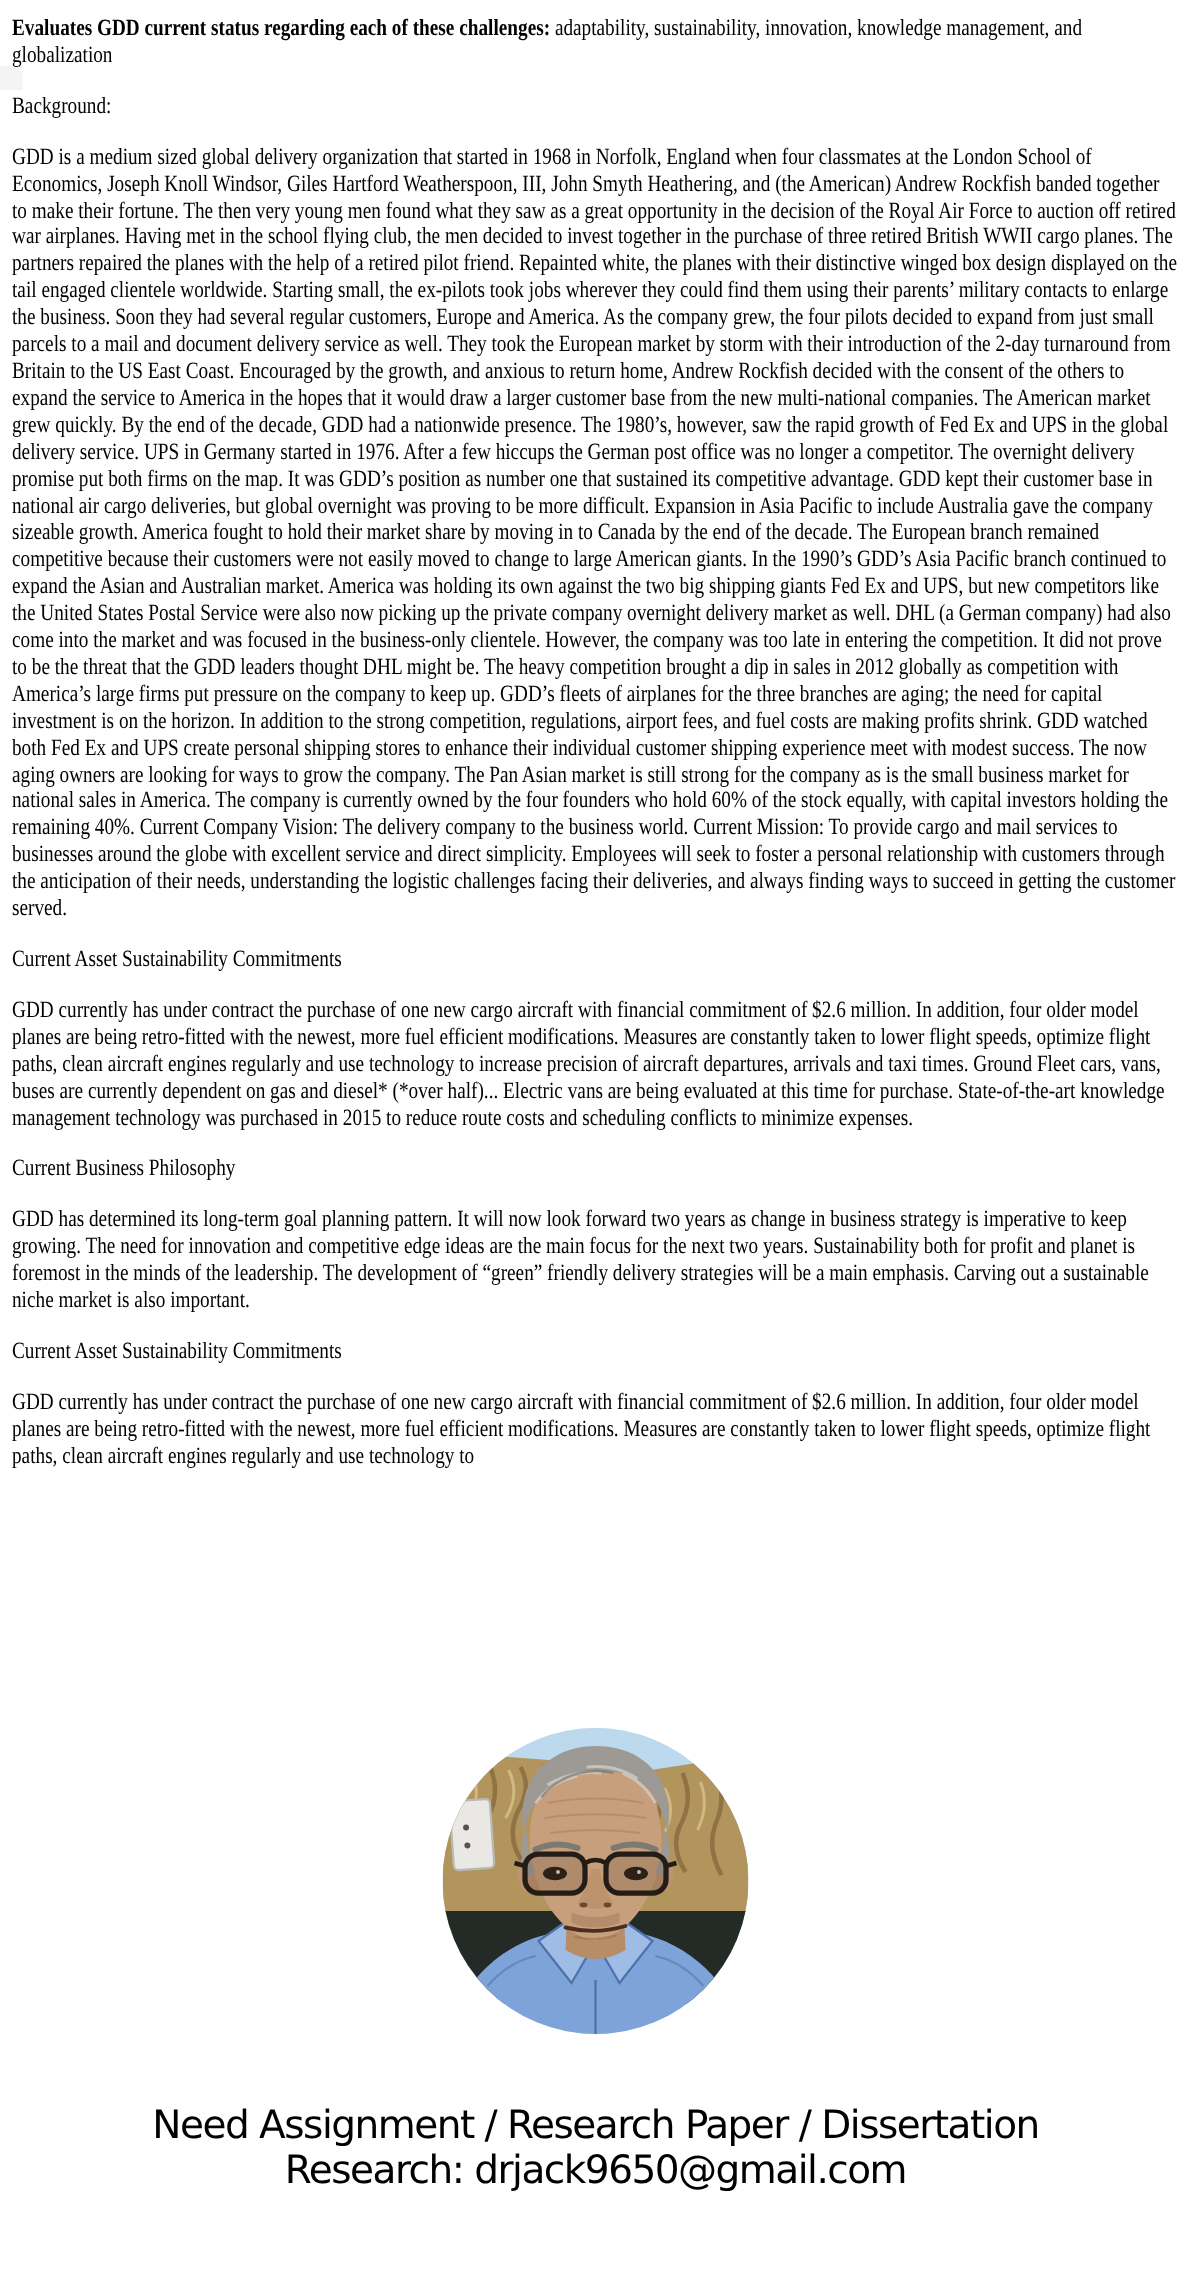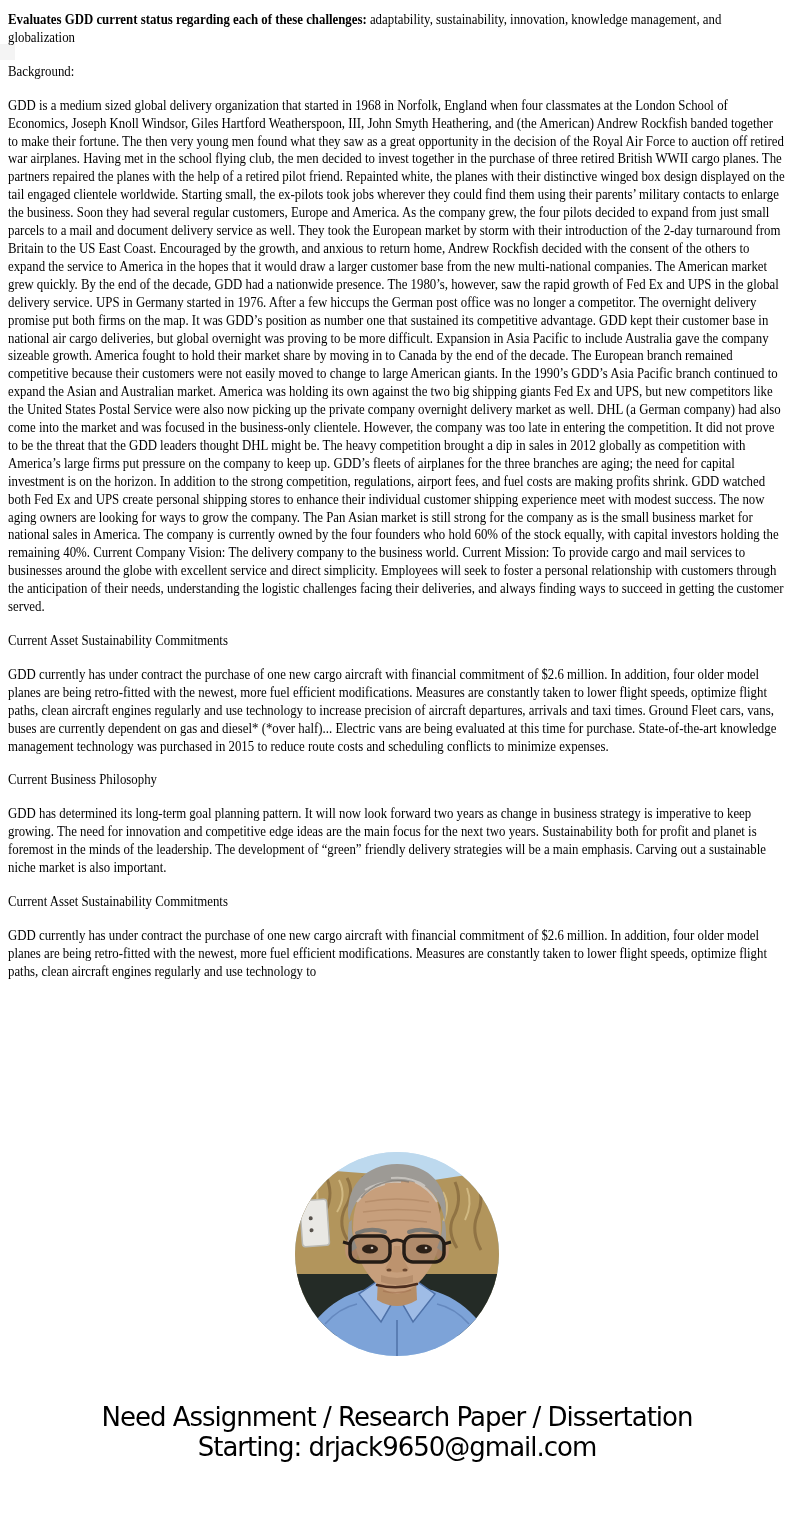--- a/index.html
+++ b/index.html
@@ -141,16 +141,16 @@
       <ellipse cx="110" cy="118" rx="2.6" ry="1.6" fill="#6b4830"></ellipse>
 
       <path d="M86,123 Q102,129 118,123 L118,130 Q102,136 86,130 Z" fill="#9c7252" opacity="0.4"></path>
       <path d="M82,133 Q102,138 122,132" stroke="#4c2d1e" stroke-width="2.6" fill="none" stroke-linecap="round"></path>
       <path d="M88,139 Q102,143 116,138" stroke="#a06f4e" stroke-width="1.6" fill="none" opacity="0.6"></path>
     </svg>
   </div>
 
   <div class="footer">
     <div>Need Assignment / Research Paper / Dissertation</div>
-    <div>Starting: drjack9650@gmail.com</div>
+    <div>Research: drjack9650@gmail.com</div>
   </div>
 
 </div>
 
 </body></html>

